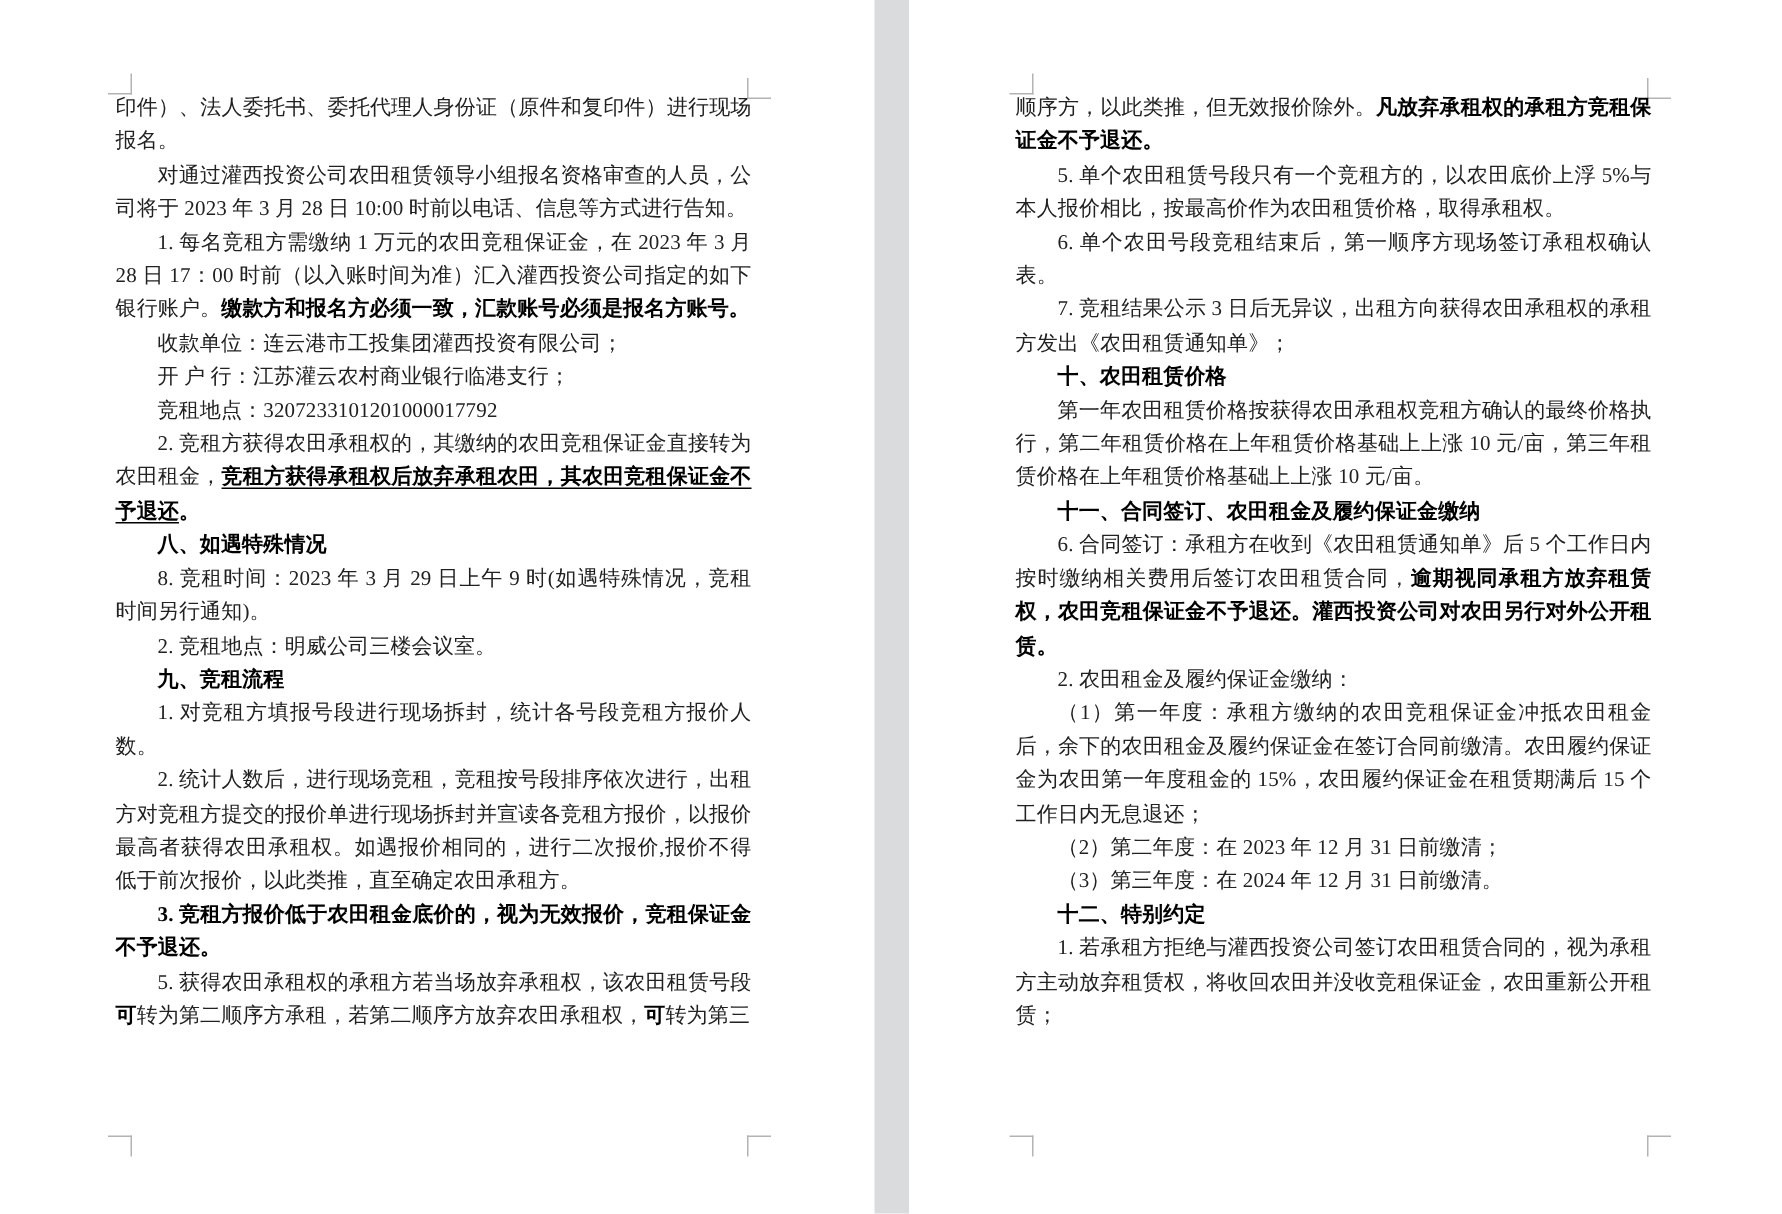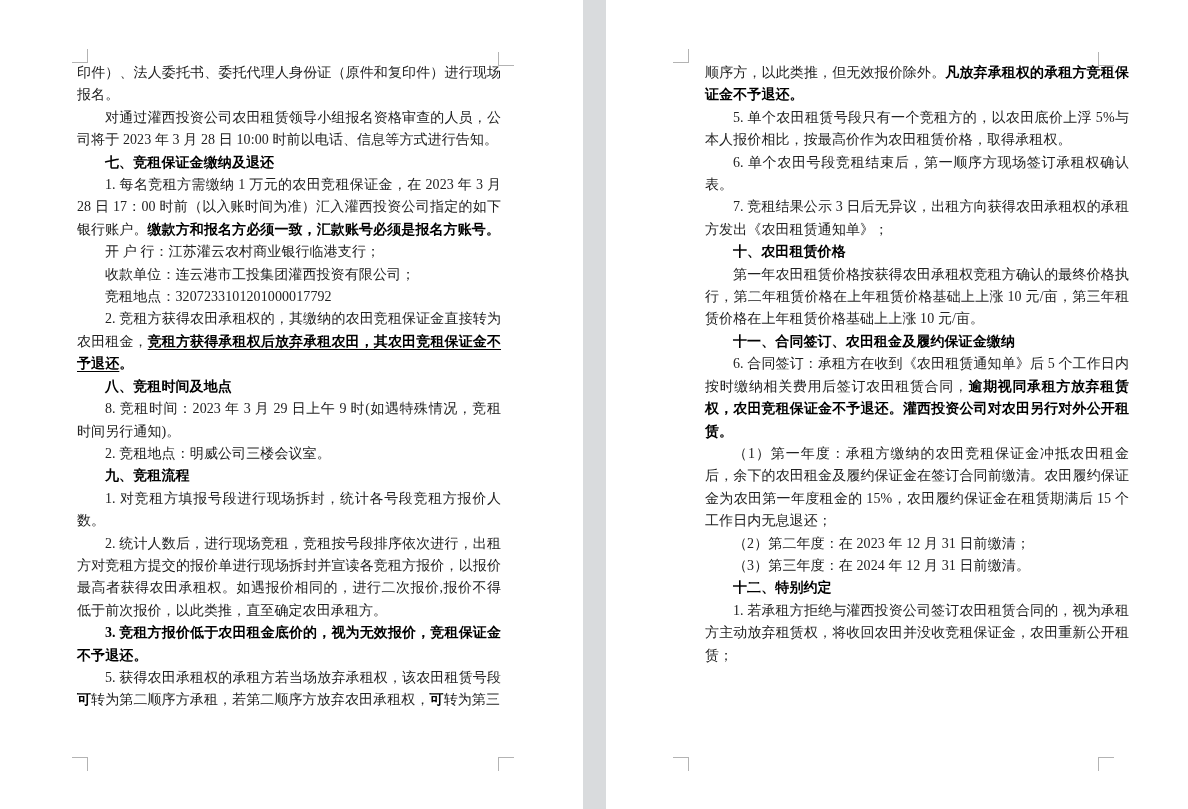--- a/index.html
+++ b/index.html
@@ -15,21 +15,21 @@
   .page-right{left:606px;width:582px;}
   .textblock{
     position:absolute;
     width:424px;top:62px;
     font-size:14px;line-height:22.4px;letter-spacing:0.1px;
     color:#212121;
     text-align:justify;
     text-justify:inter-ideograph;
   }
   .page-left .textblock{left:77px;}
-  .page-right .textblock{left:71px;margin-left:28px;}
+  .page-right .textblock{left:71px;}
   .textblock p{margin:0;text-indent:2em;}
   .textblock p.noindent{text-indent:0;}
   .b{font-weight:bold;color:#000;}
   .u{text-decoration:underline;text-underline-offset:3px;}
   
   .mark{position:absolute;width:15px;height:13px;}
   .mark.tl{border-right:1px solid #b3b3b3;border-bottom:1px solid #b3b3b3;top:49px;}
   .mark.tr{border-left:1px solid #b3b3b3;border-bottom:1px solid #b3b3b3;top:52px;}
   .mark.bl{border-right:1px solid #b3b3b3;border-top:1px solid #b3b3b3;top:757px;}
   .mark.br{border-left:1px solid #b3b3b3;border-top:1px solid #b3b3b3;top:757px;}
@@ -44,27 +44,26 @@
 <div class="canvas">
 
   <div class="page page-left">
     <div class="mark tl"></div>
     <div class="mark tr"></div>
     <div class="mark bl"></div>
     <div class="mark br"></div>
     <div class="textblock">
         <p class="noindent"><span>印件）、法人委托书、委托代理人身份证（原件和复印件）进行现场报名。</span></p>
         <p><span>对通过灌西投资公司农田租赁领导小组报名资格审查的人员，公司将于 2023 年 3 月 28 日 10:00 时前以电话、信息等方式进行告知。</span></p>
-        <p><span class="b">七、竞租保证金缴纳及退还</span></p>
         <p><span>1. 每名竞租方需缴纳 1 万元的农田竞租保证金，在 2023 年 3 月 28 日 17：00 时前（以入账时间为准）汇入灌西投资公司指定的如下银行账户。</span><span class="b">缴款方和报名方必须一致，汇款账号必须是报名方账号。</span></p>
+        <p><span>收款单位：连云港市工投集团灌西投资有限公司；</span></p>
         <p><span>开 户 行：江苏灌云农村商业银行临港支行；</span></p>
-        <p><span>收款单位：连云港市工投集团灌西投资有限公司；</span></p>
         <p><span>竞租地点：3207233101201000017792</span></p>
         <p><span>2. 竞租方获得农田承租权的，其缴纳的农田竞租保证金直接转为农田租金，</span><span class="b u">竞租方获得承租权后放弃承租农田，其农田竞租保证金不予退还</span><span class="b">。</span></p>
-        <p><span class="b">八、竞租时间及地点</span></p>
+        <p><span class="b">八、如遇特殊情况</span></p>
         <p><span>8. 竞租时间：2023 年 3 月 29 日上午 9 时(如遇特殊情况，竞租时间另行通知)。</span></p>
         <p><span>2. 竞租地点：明威公司三楼会议室。</span></p>
         <p><span class="b">九、竞租流程</span></p>
         <p><span>1. 对竞租方填报号段进行现场拆封，统计各号段竞租方报价人数。</span></p>
         <p><span>2. 统计人数后，进行现场竞租，竞租按号段排序依次进行，出租方对竞租方提交的报价单进行现场拆封并宣读各竞租方报价，以报价最高者获得农田承租权。如遇报价相同的，进行二次报价,报价不得低于前次报价，以此类推，直至确定农田承租方。</span></p>
         <p><span class="b">3. 竞租方报价低于农田租金底价的，视为无效报价，竞租保证金不予退还。</span></p>
         <p><span>5. 获得农田承租权的承租方若当场放弃承租权，该农田租赁号段</span><span class="b">可</span><span>转为第二顺序方承租，若第二顺序方放弃农田承租权，</span><span class="b">可</span><span>转为第三</span></p>
       </div>
   </div>
 
@@ -77,20 +76,21 @@
     <div class="mark br"></div>
     <div class="textblock">
         <p class="noindent"><span>顺序方，以此类推，但无效报价除外。</span><span class="b">凡放弃承租权的承租方竞租保证金不予退还。</span></p>
         <p><span>5. 单个农田租赁号段只有一个竞租方的，以农田底价上浮 5%与本人报价相比，按最高价作为农田租赁价格，取得承租权。</span></p>
         <p><span>6. 单个农田号段竞租结束后，第一顺序方现场签订承租权确认表。</span></p>
         <p><span>7. 竞租结果公示 3 日后无异议，出租方向获得农田承租权的承租方发出《农田租赁通知单》；</span></p>
         <p><span class="b">十、农田租赁价格</span></p>
         <p><span>第一年农田租赁价格按获得农田承租权竞租方确认的最终价格执行，第二年租赁价格在上年租赁价格基础上上涨 10 元/亩，第三年租赁价格在上年租赁价格基础上上涨 10 元/亩。</span></p>
         <p><span class="b">十一、合同签订、农田租金及履约保证金缴纳</span></p>
         <p><span>6. 合同签订：承租方在收到《农田租赁通知单》后 5 个工作日内按时缴纳相关费用后签订农田租赁合同，</span><span class="b">逾期视同承租方放弃租赁权，农田竞租保证金不予退还。灌西投资公司对农田另行对外公开租赁。</span></p>
+        <p><span>2. 农田租金及履约保证金缴纳：</span></p>
         <p><span>（1）第一年度：承租方缴纳的农田竞租保证金冲抵农田租金后，余下的农田租金及履约保证金在签订合同前缴清。农田履约保证金为农田第一年度租金的 15%，农田履约保证金在租赁期满后 15 个工作日内无息退还；</span></p>
         <p><span>（2）第二年度：在 2023 年 12 月 31 日前缴清；</span></p>
         <p><span>（3）第三年度：在 2024 年 12 月 31 日前缴清。</span></p>
         <p><span class="b">十二、特别约定</span></p>
         <p><span>1. 若承租方拒绝与灌西投资公司签订农田租赁合同的，视为承租方主动放弃租赁权，将收回农田并没收竞租保证金，农田重新公开租赁；</span></p>
       </div>
   </div>
 
 </div>
 

